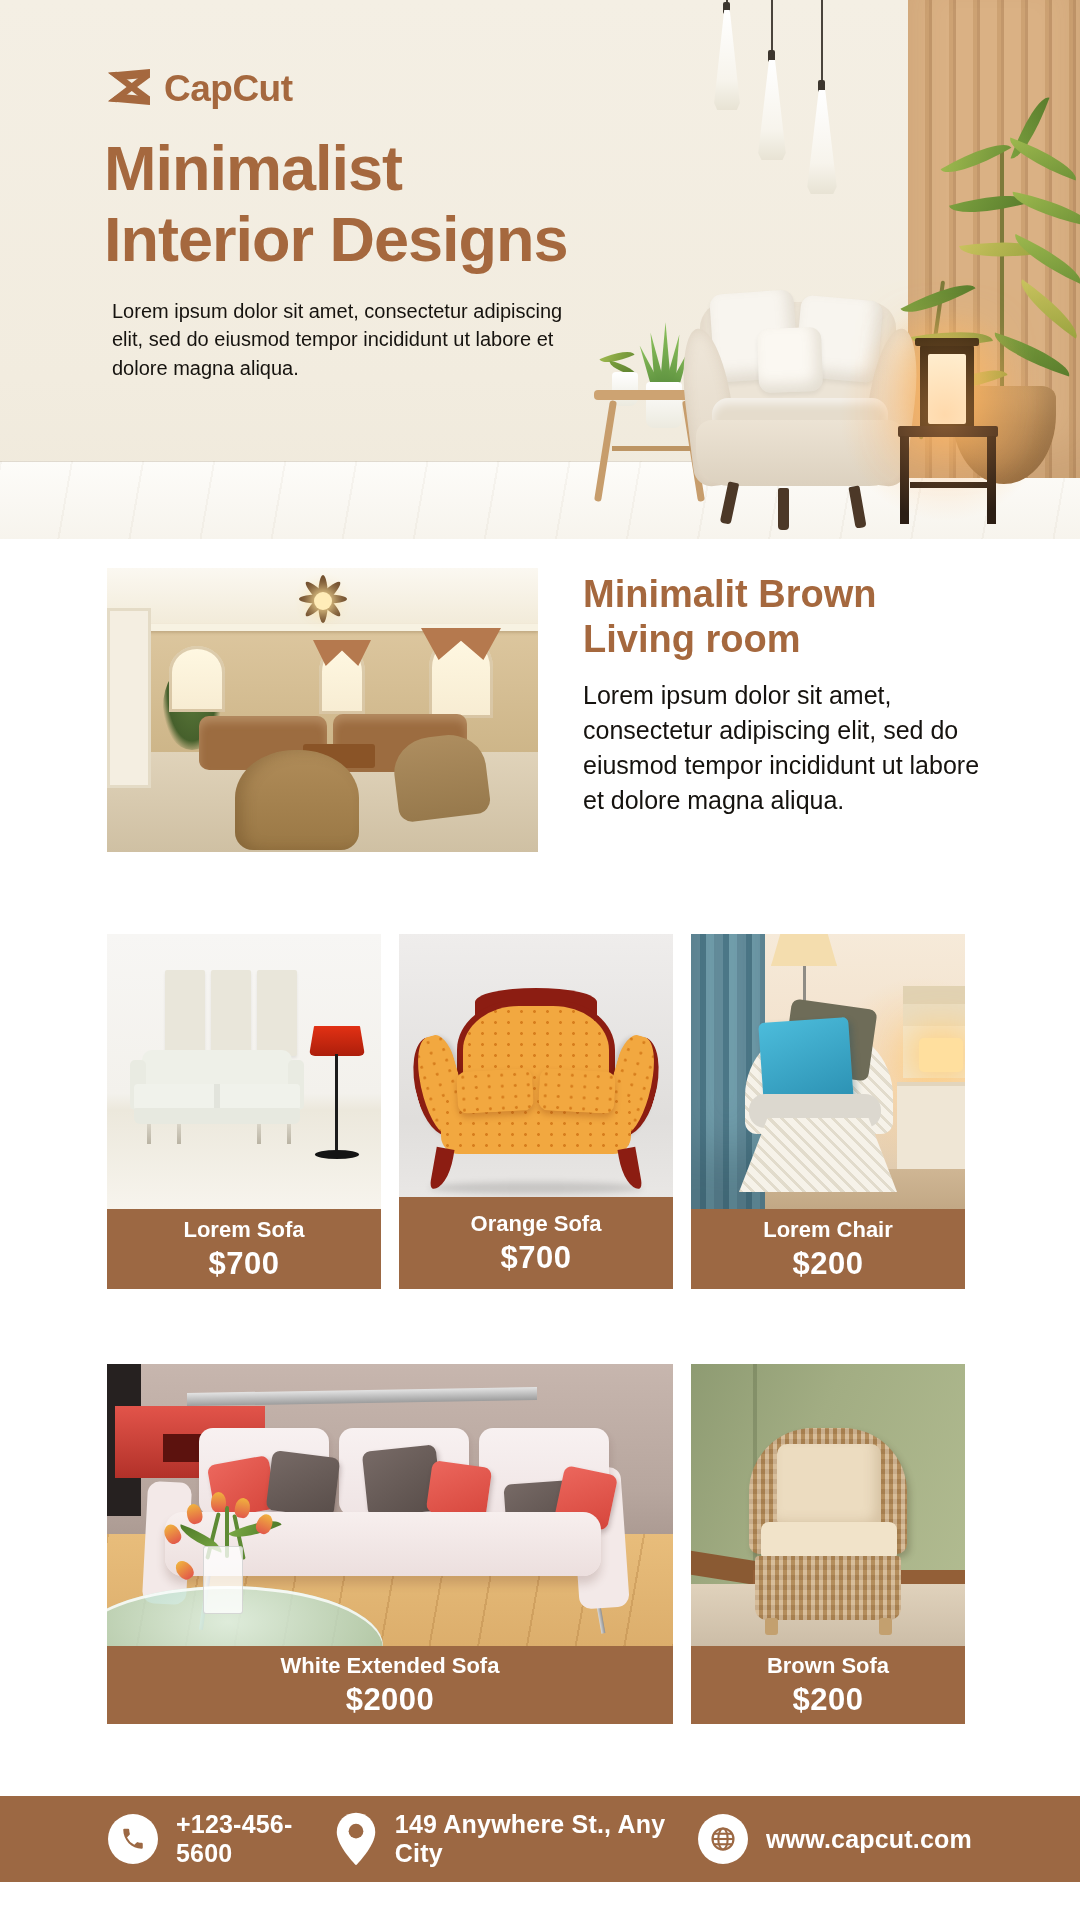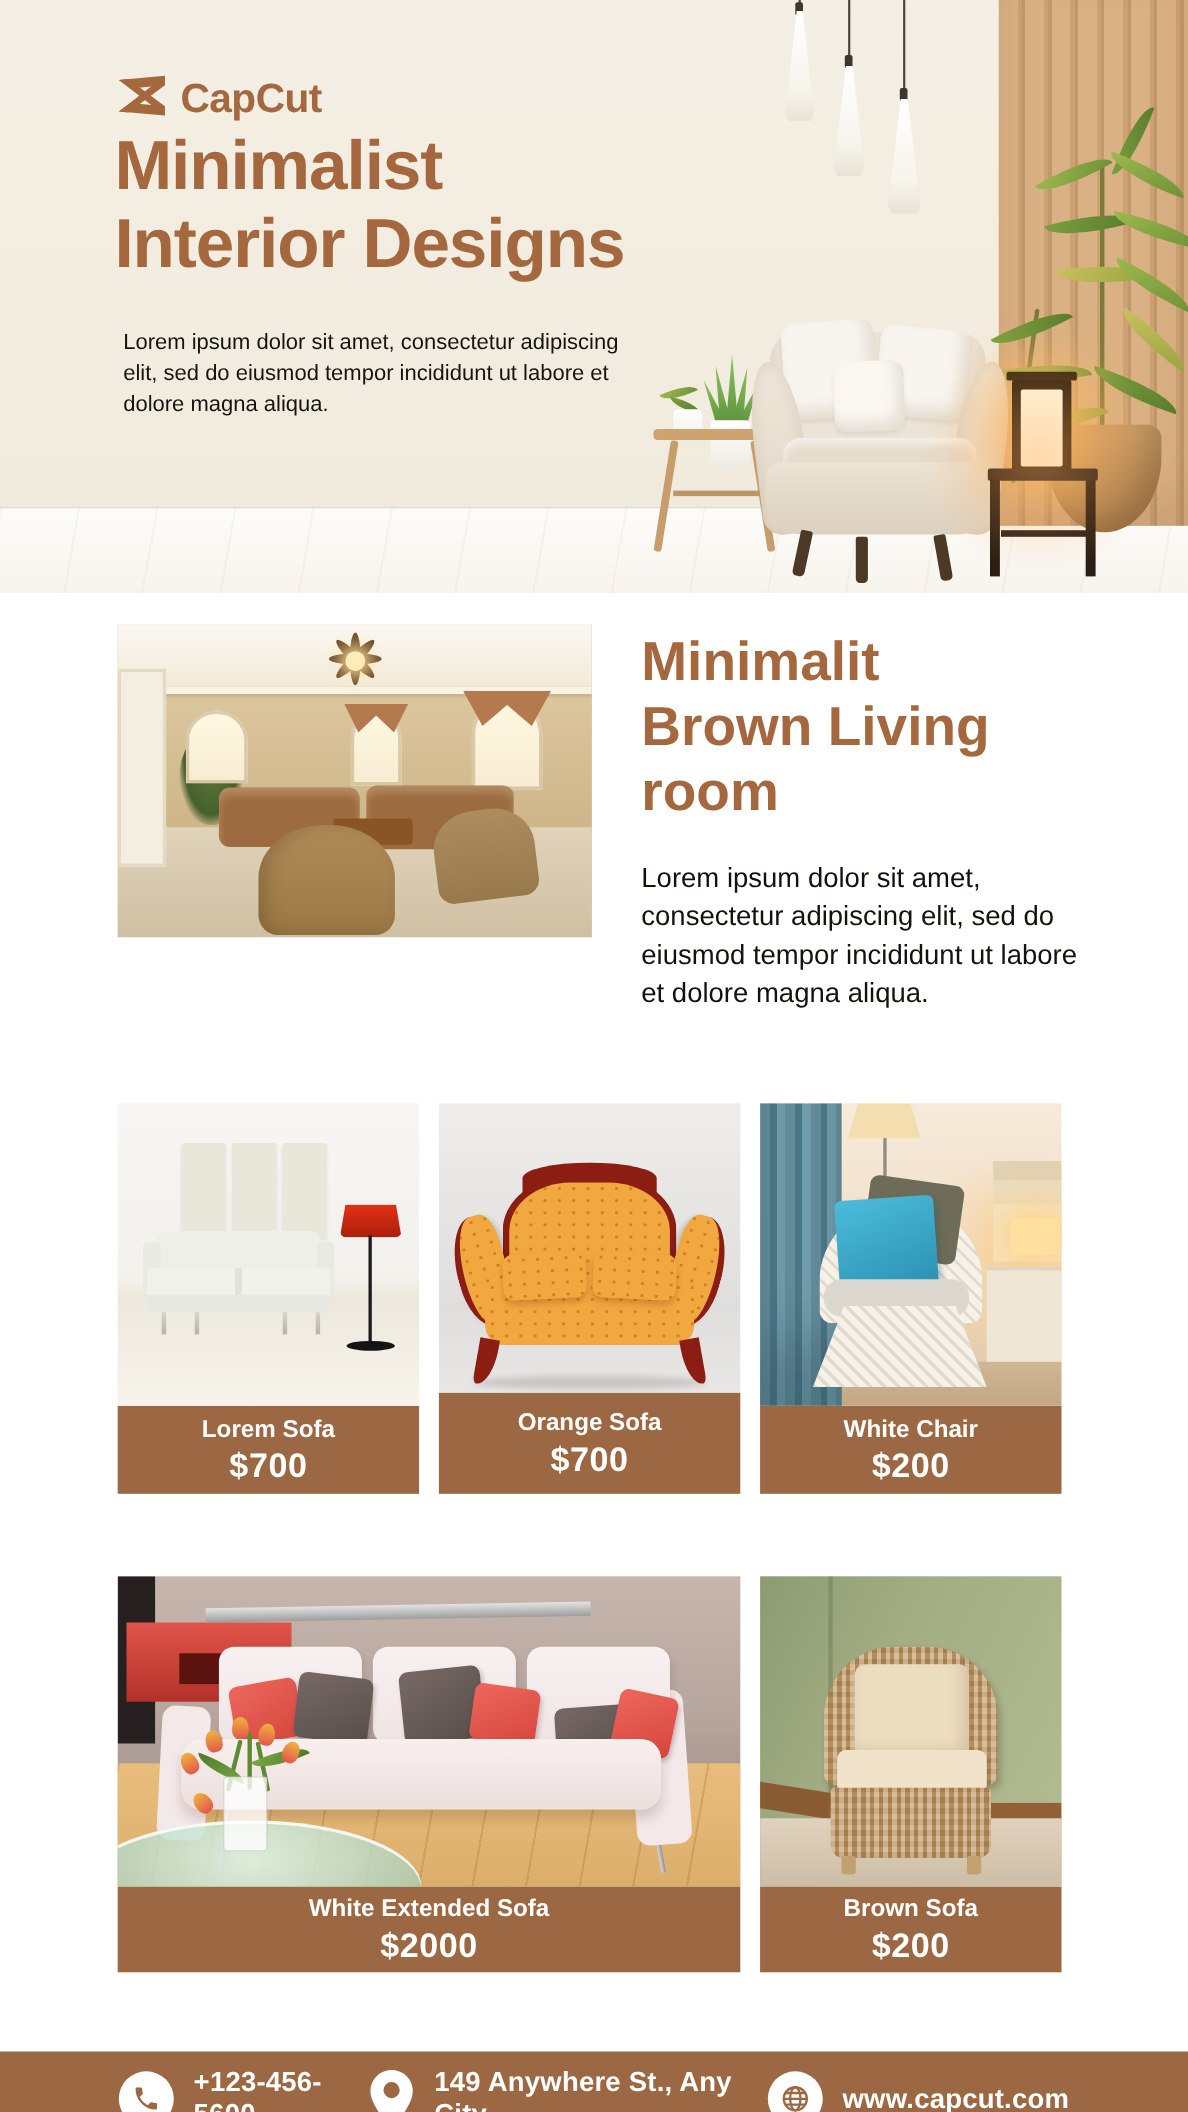--- a/index.html
+++ b/index.html
@@ -53,33 +53,33 @@
     box-shadow:0 0 48px 20px rgba(255,190,100,.75); }
   .lantern-top { left:915px; top:338px; width:64px; height:8px; background:#3a2912; border-radius:2px; }
 
   .big-pot { left:952px; top:386px; width:104px; height:98px;
     background:linear-gradient(180deg,#cb9e68 0%,#b4885394 40%,#a87c4c 100%), #c09463;
     border-radius:16px 16px 60px 60px / 14px 14px 80px 80px;
     box-shadow:inset -14px -10px 22px rgba(90,60,30,.25); }
 
   .hero-logo { left:106px; top:68px; display:flex; align-items:center; gap:12px; }
   .logo-text { font-size:37px; font-weight:bold; color:#A5683E; letter-spacing:-.5px; }
-  .hero-title { left:104px; top:116px; font-size:63px; line-height:1.12; font-weight:bold; color:#A5683E; letter-spacing:-1px; }
+  .hero-title { left:104px; top:133px; font-size:63px; line-height:1.12; font-weight:bold; color:#A5683E; letter-spacing:-1px; }
   .hero-title span { display:block; }
   .hero-desc { left:112px; top:297px; width:475px; font-size:20px; line-height:1.42; color:#16130f; }
   .cta { left:112px; top:400px; height:52px; padding:0 42px; border:none; border-radius:30px;
     background:#99683F; color:#ffffff; font-family:"Liberation Sans",sans-serif;
     font-size:23px; font-weight:bold; letter-spacing:1px; cursor:pointer;
     box-shadow:0 3px 6px rgba(110,70,40,.3); }
 
   
   .feature { margin-top:29px; padding-left:107px; display:flex; gap:45px; }
   .lr-photo { position:relative; width:431px; height:284px; overflow:hidden; flex-shrink:0; background:#d8c29c; }
   .feature-text { padding-top:4px; }
-  .feature-heading { width:350px; font-size:50px; line-height:1.18; font-weight:bold; color:#A5683E; margin-bottom:32px; }
+  .feature-heading { width:350px; font-size:38px; line-height:1.18; font-weight:bold; color:#A5683E; margin-bottom:16px; }
   .feature-desc { width:400px; font-size:25px; line-height:1.4; color:#15120e; }
 
   .lr-ceiling { left:0; top:0; width:100%; height:56px; background:linear-gradient(180deg,#fbf8f1,#f2ebd9); }
   .lr-crown { left:0; top:56px; width:100%; height:7px; background:#f7f2e2; box-shadow:0 2px 3px rgba(120,90,50,.25); }
   .lr-wall { left:0; top:63px; width:100%; height:125px; background:linear-gradient(180deg,#dcc69e,#cdb588); }
   .lr-carpet { left:0; bottom:0; width:100%; height:100px; background:linear-gradient(180deg,#e0d3ba,#cfc0a3); }
   .lr-door { left:0; top:40px; width:44px; height:180px; background:#f4eee1; border:3px solid #e4dbc6; }
   .lr-window { background:linear-gradient(180deg,#fff8e2,#f7ecd2); border-radius:50% 50% 0 0 / 40% 40% 0 0; box-shadow:inset 0 0 0 3px rgba(170,140,95,.4); }
   .lr-valance { background:#b5794e; clip-path:polygon(0 0,100% 0,78% 100%,50% 40%,22% 100%); }
   .lr-fan-blade { width:48px; height:10px; background:#6f4c2c; border-radius:50%; left:192px; top:26px; }
@@ -386,21 +386,21 @@
         <div class="abs s3-shade"></div>
         <div class="abs s3-floor"></div>
         <div class="abs s3-curtain"></div>
         <div class="abs s3-back wicker-white"></div>
         <div class="abs s3-pillow-gray"></div>
         <div class="abs s3-pillow-blue"></div>
         <div class="abs s3-cushion"></div>
         <div class="abs s3-front wicker-white"></div>
       </div>
       <div class="card-label">
-        <div class="p-name">White Chair</div>
+        <div class="p-name">Lorem Chair</div>
         <div class="p-price">$200</div>
       </div>
     </article>
   </section>
 
   <section class="products row2">
 
     <article class="card card-wide">
       <div class="card-img s4">
         <div class="abs s4-window"></div>

